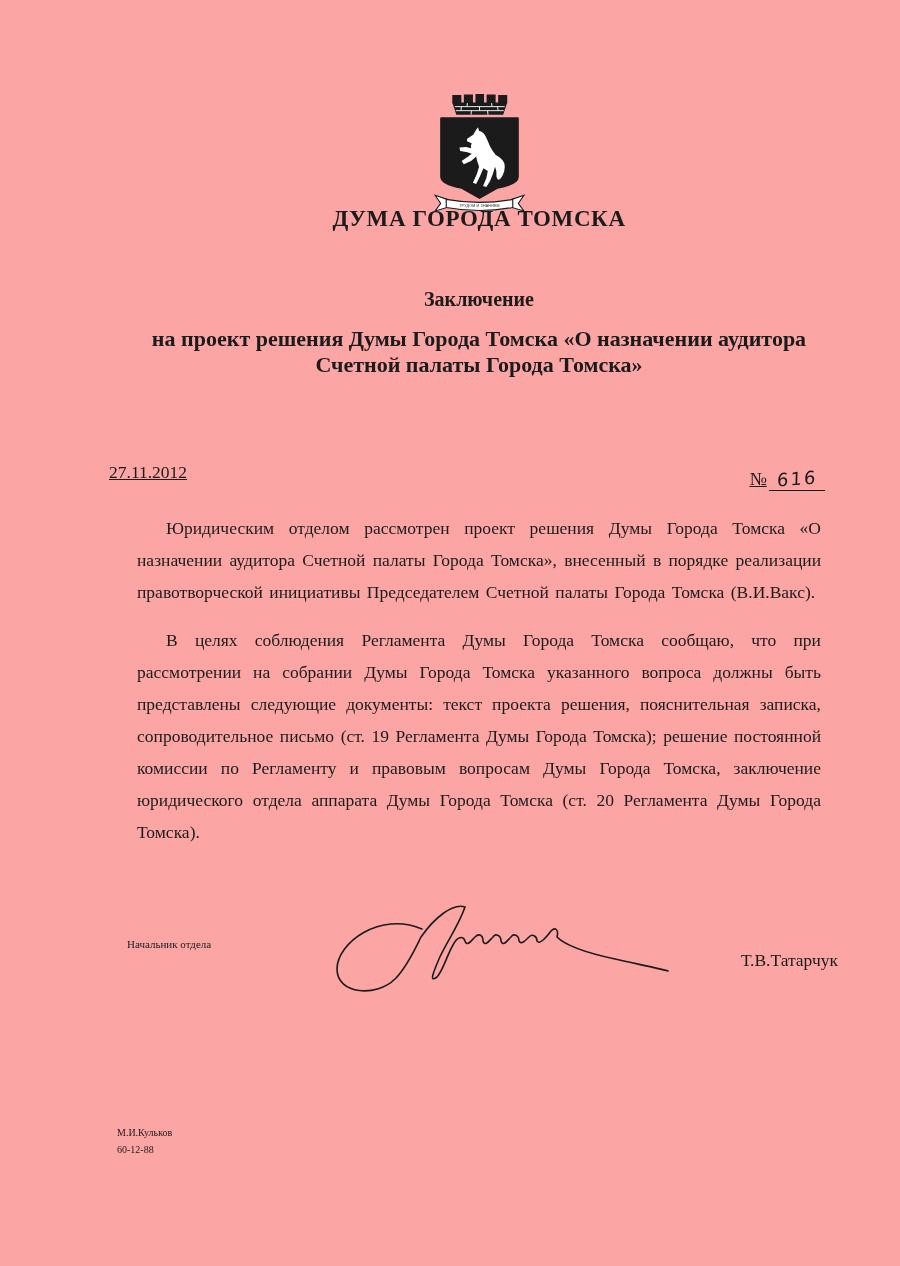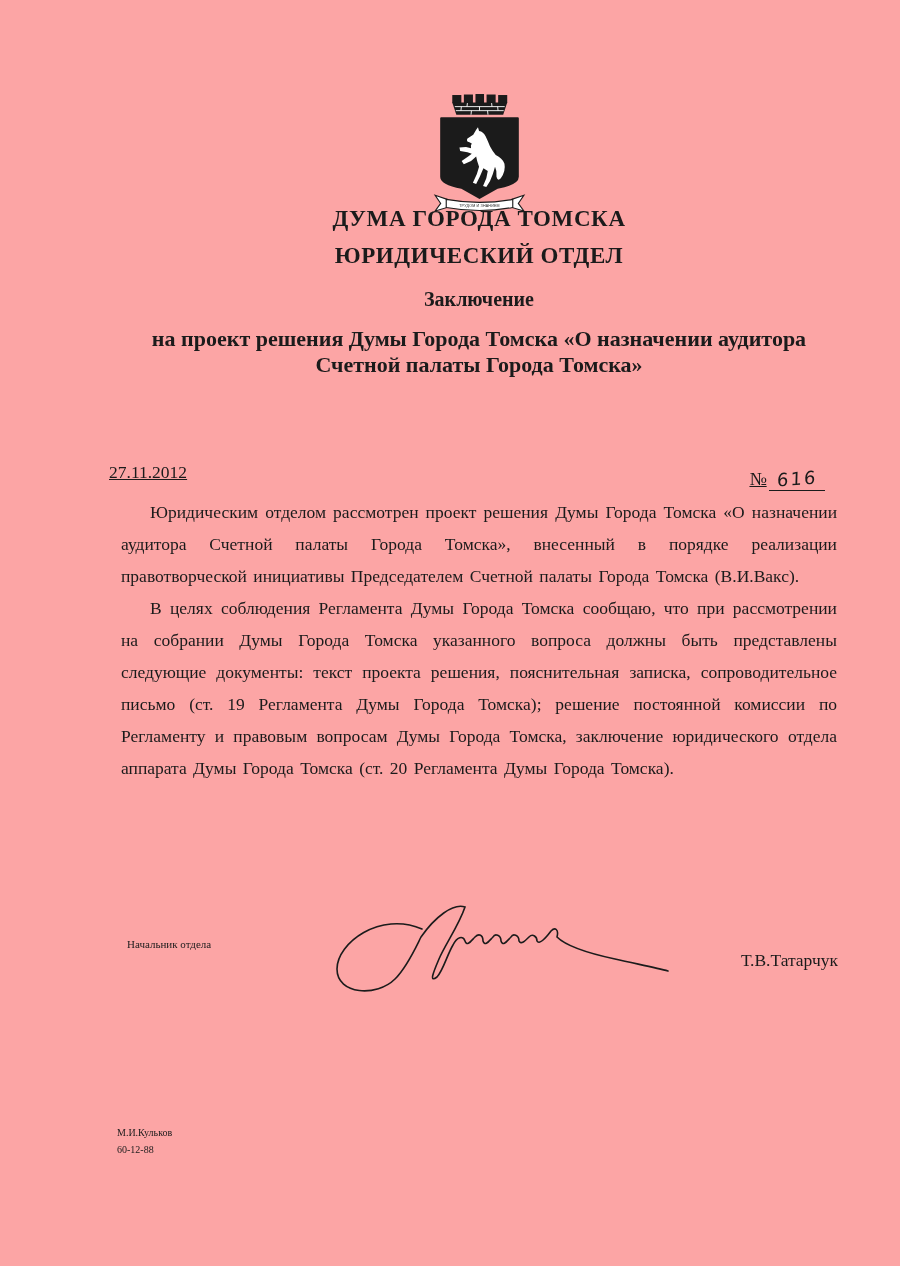--- a/index.html
+++ b/index.html
@@ -47,21 +47,21 @@
   }
   .num-underline{
     display:inline-block;border-bottom:1.6px solid #1b1b1b;
     margin-left:2px;
   }
   .body-text{
     position:absolute;top:496px;left:121px;width:716px;
     font-size:17.5px;line-height:32px;
     text-align:justify;word-spacing:2px;
   }
-  .body-text p{margin:0;text-indent:29px;}
+  .body-text p{margin:16px;text-indent:29px;}
   .sign-position{
     position:absolute;left:127px;top:938px;font-size:11px;white-space:nowrap;
   }
   .sign-name{
     position:absolute;right:62px;top:950px;font-size:17.5px;white-space:nowrap;text-align:right;
   }
   .signature-svg{position:absolute;left:325px;top:897px;}
   .footer-block{
     position:absolute;left:117px;top:1124px;
     font-size:10px;line-height:17px;
@@ -111,21 +111,20 @@
       <g>
         <path d="M16,106.5 L4,102.5 L9.5,110.5 L4,118 L16,114.5 Z" fill="#ffffff" stroke="#1b1b1b" stroke-width="1.1"></path>
         <path d="M80,106.5 L92,102.5 L86.5,110.5 L92,118 L80,114.5 Z" fill="#ffffff" stroke="#1b1b1b" stroke-width="1.1"></path>
         <path d="M15,106.5 Q48,112.5 81,106.5 L81,114.5 Q48,120.5 15,114.5 Z" fill="#ffffff" stroke="#1b1b1b" stroke-width="1.1"></path>
         <text x="48" y="114" text-anchor="middle" font-size="3.6" font-family="Liberation Sans, sans-serif" fill="#1b1b1b" letter-spacing="0.2">ТРУДОМ И ЗНАНИЕМ</text>
       </g>
     </svg>
   </div>
 
   <div class="org-line org1">ДУМА ГОРОДА ТОМСКА</div>
-  <div class="org-line org2">ЮРИДИЧЕСКИЙ ОТДЕЛ</div>
 
   <div class="doc-title">Заключение</div>
   <div class="doc-subtitle">на проект решения Думы Города Томска «О назначении аудитора Счетной палаты Города Томска»</div>
 
   <div class="date-row">
     <span class="doc-date">27.11.2012</span>
     <span class="doc-number">
       <span class="num-label">№</span><span class="num-underline"><span class="num-value">616</span></span>
     </span>
   </div>

